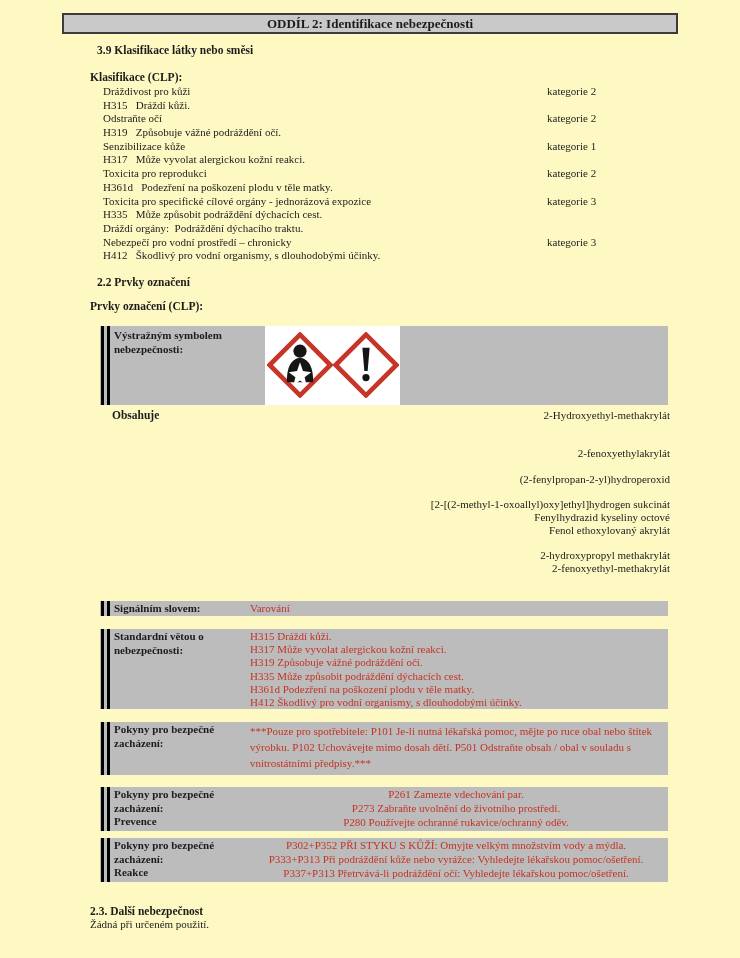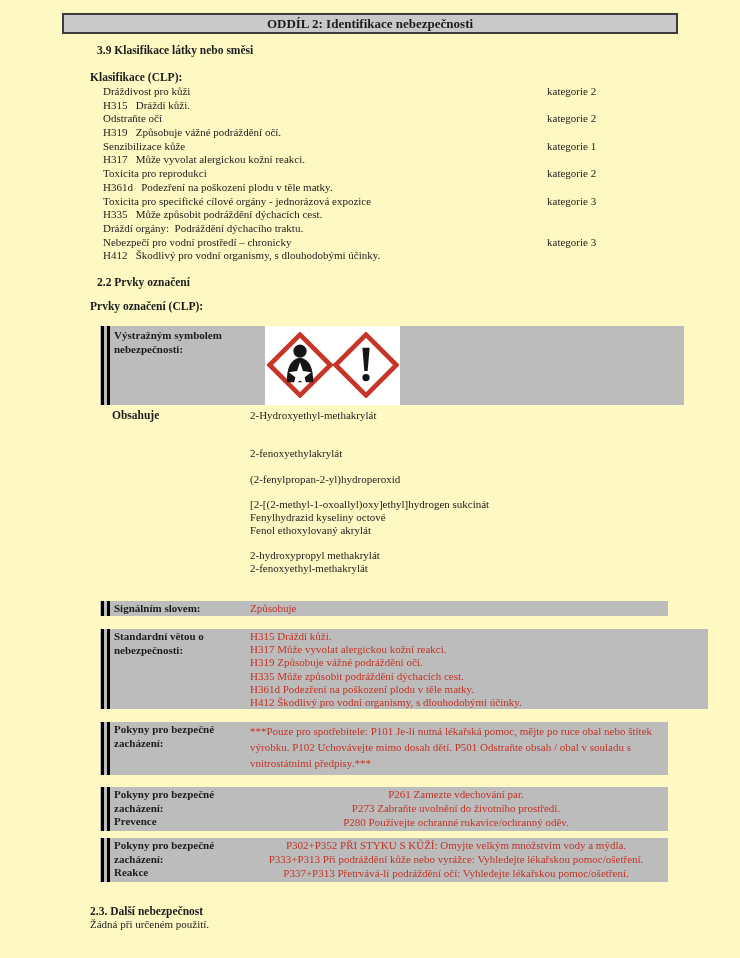--- a/index.html
+++ b/index.html
@@ -37,21 +37,21 @@
   }
   .red{color:#c33426;}
   .picto-white{
     position:absolute;left:165px;top:0;width:135px;height:79px;background:#ffffff;
   }
   .picto{position:absolute;top:6px;width:66px;height:66px;}
   .picto svg{width:100%;height:100%;display:block;}
   
   .contains-label{left:112px;top:409px;}
   .contains-lines{left:250px;top:409px;width:420px;}
-  .sub-line{height:12.78px;font-size:11px;white-space:pre;}
+  .sub-line{height:12.78px;font-size:11px;white-space:pre;text-align:right;}
   .haz-line{height:13.2px;font-size:11px;white-space:pre;}
   .prec-line{height:13.8px;font-size:11px;white-space:pre;text-align:center;}
   .para{font-size:11px;line-height:16px;}
   .bottom-line{left:90px;width:600px;font-size:11px;}
 </style>
 </head>
 <body>
 
 <div class="page">
 
@@ -74,21 +74,21 @@
     <div class="clp-item"><span>Toxicita pro specifické cílové orgány - jednorázová expozice</span><span class="clp-cat">kategorie 3</span></div>
     <div class="clp-item"><span>H335   Může způsobit podráždění dýchacích cest.</span></div>
     <div class="clp-item"><span>Dráždí orgány:  Podráždění dýchacího traktu.</span></div>
     <div class="clp-item"><span>Nebezpečí pro vodní prostředí – chronicky</span><span class="clp-cat">kategorie 3</span></div>
     <div class="clp-item"><span>H412   Škodlivý pro vodní organismy, s dlouhodobými účinky.</span></div>
   </div>
 
   <div class="abs h-bold" style="left:97px;top:276px;">2.2 Prvky označení</div>
   <div class="abs h-bold" style="left:90px;top:300px;">Prvky označení (CLP):</div>
 
-  <div class="abs gray-row" style="top:326px;height:79px;padding-left:16px;">
+  <div class="abs gray-row" style="top:326px;height:79px;">
     <span class="dbars"></span>
     <div class="row-label" style="top:3px;">
       <div>Výstražným symbolem</div>
       <div>nebezpečnosti:</div>
     </div>
     <div class="picto-white">
       <span class="picto" style="left:2px;">
         <svg viewBox="0 0 100 100" xmlns="http://www.w3.org/2000/svg">
           <polygon points="50,4 96,50 50,96 4,50" fill="#ffffff" stroke="#c63527" stroke-width="7"></polygon>
           <circle cx="50" cy="29" r="10" fill="#151515"></circle>
@@ -119,24 +119,24 @@
     <div class="sub-line">Fenylhydrazid kyseliny octové</div>
     <div class="sub-line">Fenol ethoxylovaný akrylát</div>
     <div class="sub-line"></div>
     <div class="sub-line">2-hydroxypropyl methakrylát</div>
     <div class="sub-line">2-fenoxyethyl-methakrylát</div>
   </div>
 
   <div class="abs gray-row" style="top:601px;height:15px;">
     <span class="dbars"></span>
     <div class="row-label">Signálním slovem:</div>
-    <div class="row-values red">Způsobuje</div>
+    <div class="row-values red">Varování</div>
   </div>
 
-  <div class="abs gray-row" style="top:629px;height:80px;padding-left:40px;">
+  <div class="abs gray-row" style="top:629px;height:80px;">
     <span class="dbars"></span>
     <div class="row-label">
       <div>Standardní větou o</div>
       <div>nebezpečnosti:</div>
     </div>
     <div class="row-values red">
       <div class="haz-line">H315 Dráždí kůži.</div>
       <div class="haz-line">H317 Může vyvolat alergickou kožní reakci.</div>
       <div class="haz-line">H319 Způsobuje vážné podráždění očí.</div>
       <div class="haz-line">H335 Může způsobit podráždění dýchacích cest.</div>

